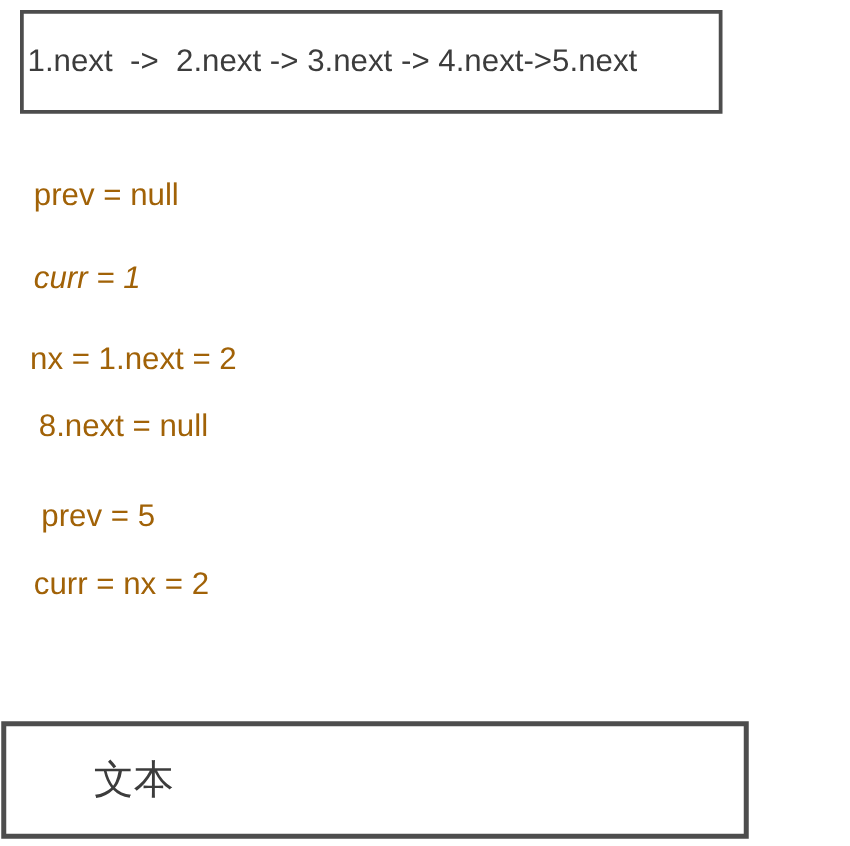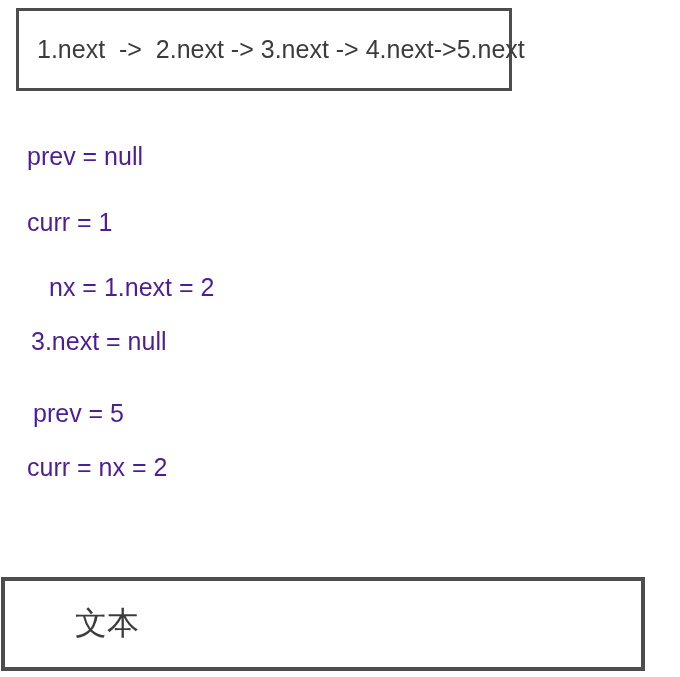--- a/index.html
+++ b/index.html
@@ -19,48 +19,47 @@
     position: absolute;
     box-sizing: border-box;
     border: 3px solid #4d4d4d;
     background: #ffffff;
     display: flex;
     align-items: center;
   }
   #top-box {
     left: 16px;
     top: 8px;
-    width: 496px;
+    width: 562px;
     height: 83px;
     border-width: 3px;
-    padding-left: 15px;
   }
   #top-box .box-text {
     font-size: 25px;
     white-space: pre;
     padding-left: 3px;
     color: #3c3c3c;
   }
   .note-line {
     position: absolute;
     font-size: 25px;
     line-height: 34px;
     white-space: pre;
-    color: #4c1d95;
+    color: #a16207;
   }
   #note-0 { left: 27px; top: 139px; }
-  #note-1 { left: 27px; top: 205px; }
-  #note-2 { left: 49px; top: 270px; }
+  #note-1 { left: 27px; top: 205px; font-style: italic; }
+  #note-2 { left: 24px; top: 270px; }
   #note-3 { left: 31px; top: 324px; }
   #note-4 { left: 33px; top: 396px; }
   #note-5 { left: 27px; top: 450px; text-align: right; }
   #bottom-box {
     left: 1px;
     top: 577px;
-    width: 644px;
+    width: 598px;
     height: 94px;
     border-width: 4px;
   }
   #bottom-box .box-text {
     font-size: 32px;
     padding-left: 70px;
     color: #3c3c3c;
   }
 </style>
 </head>
@@ -69,21 +68,21 @@
 <div id="top-box" class="shape-box">
   <span class="box-text">1.next  -&gt;  2.next -&gt; 3.next -&gt; 4.next-&gt;5.next</span>
 </div>
 
 <div id="note-0" class="note-line">prev = null</div>
 
 <div id="note-1" class="note-line">curr = 1</div>
 
 <div id="note-2" class="note-line">nx = 1.next = 2</div>
 
-<div id="note-3" class="note-line">3.next = null</div>
+<div id="note-3" class="note-line">8.next = null</div>
 
 <div id="note-4" class="note-line">prev = 5</div>
 
 <div id="note-5" class="note-line">curr = nx = 2</div>
 
 <div id="bottom-box" class="shape-box">
   <span class="box-text">文本</span>
 </div>
 
 </body></html>

